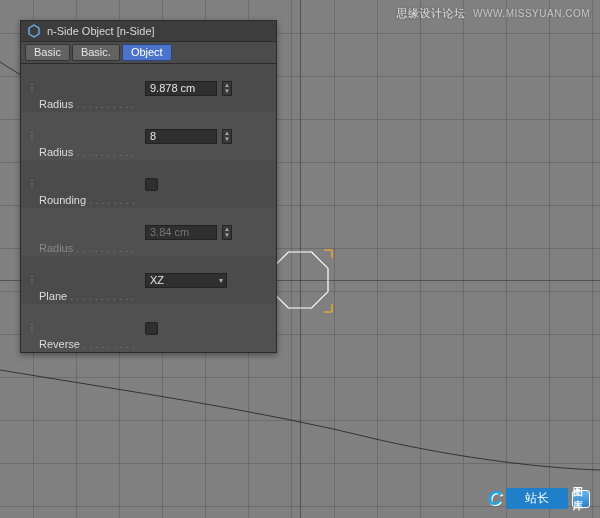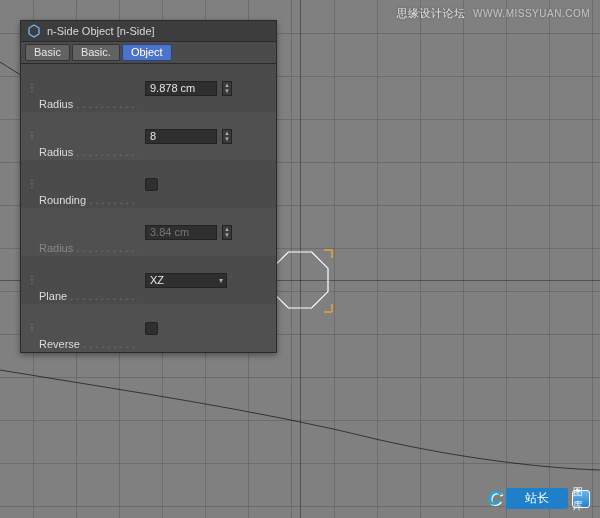--- a/index.html
+++ b/index.html
@@ -163,21 +163,21 @@
     text-shadow:1px 1px 0 #fff;
   }
   .wm-bottom .txt {
     background:#1f7fc9; color:#fff; padding:2px 19px; font-size:12px;
     border-radius:2px;
   }
   .wm-bottom .badge {
     width:18px; height:18px; border-radius:3px;
     background: linear-gradient(#68b6ee,#2a7fc6);
     display:flex; align-items:center; justify-content:center;
-    color:#fff; font-size:10px; font-weight:normal;
+    color:#fff; font-size:10px; font-weight:bold;
     border:1px solid #fff;
   }
 </style>
 </head>
 <body>
 
 <div class="viewport">
   <div class="grid"></div>
   <div class="axis-v"></div>
   <div class="axis-h"></div>

